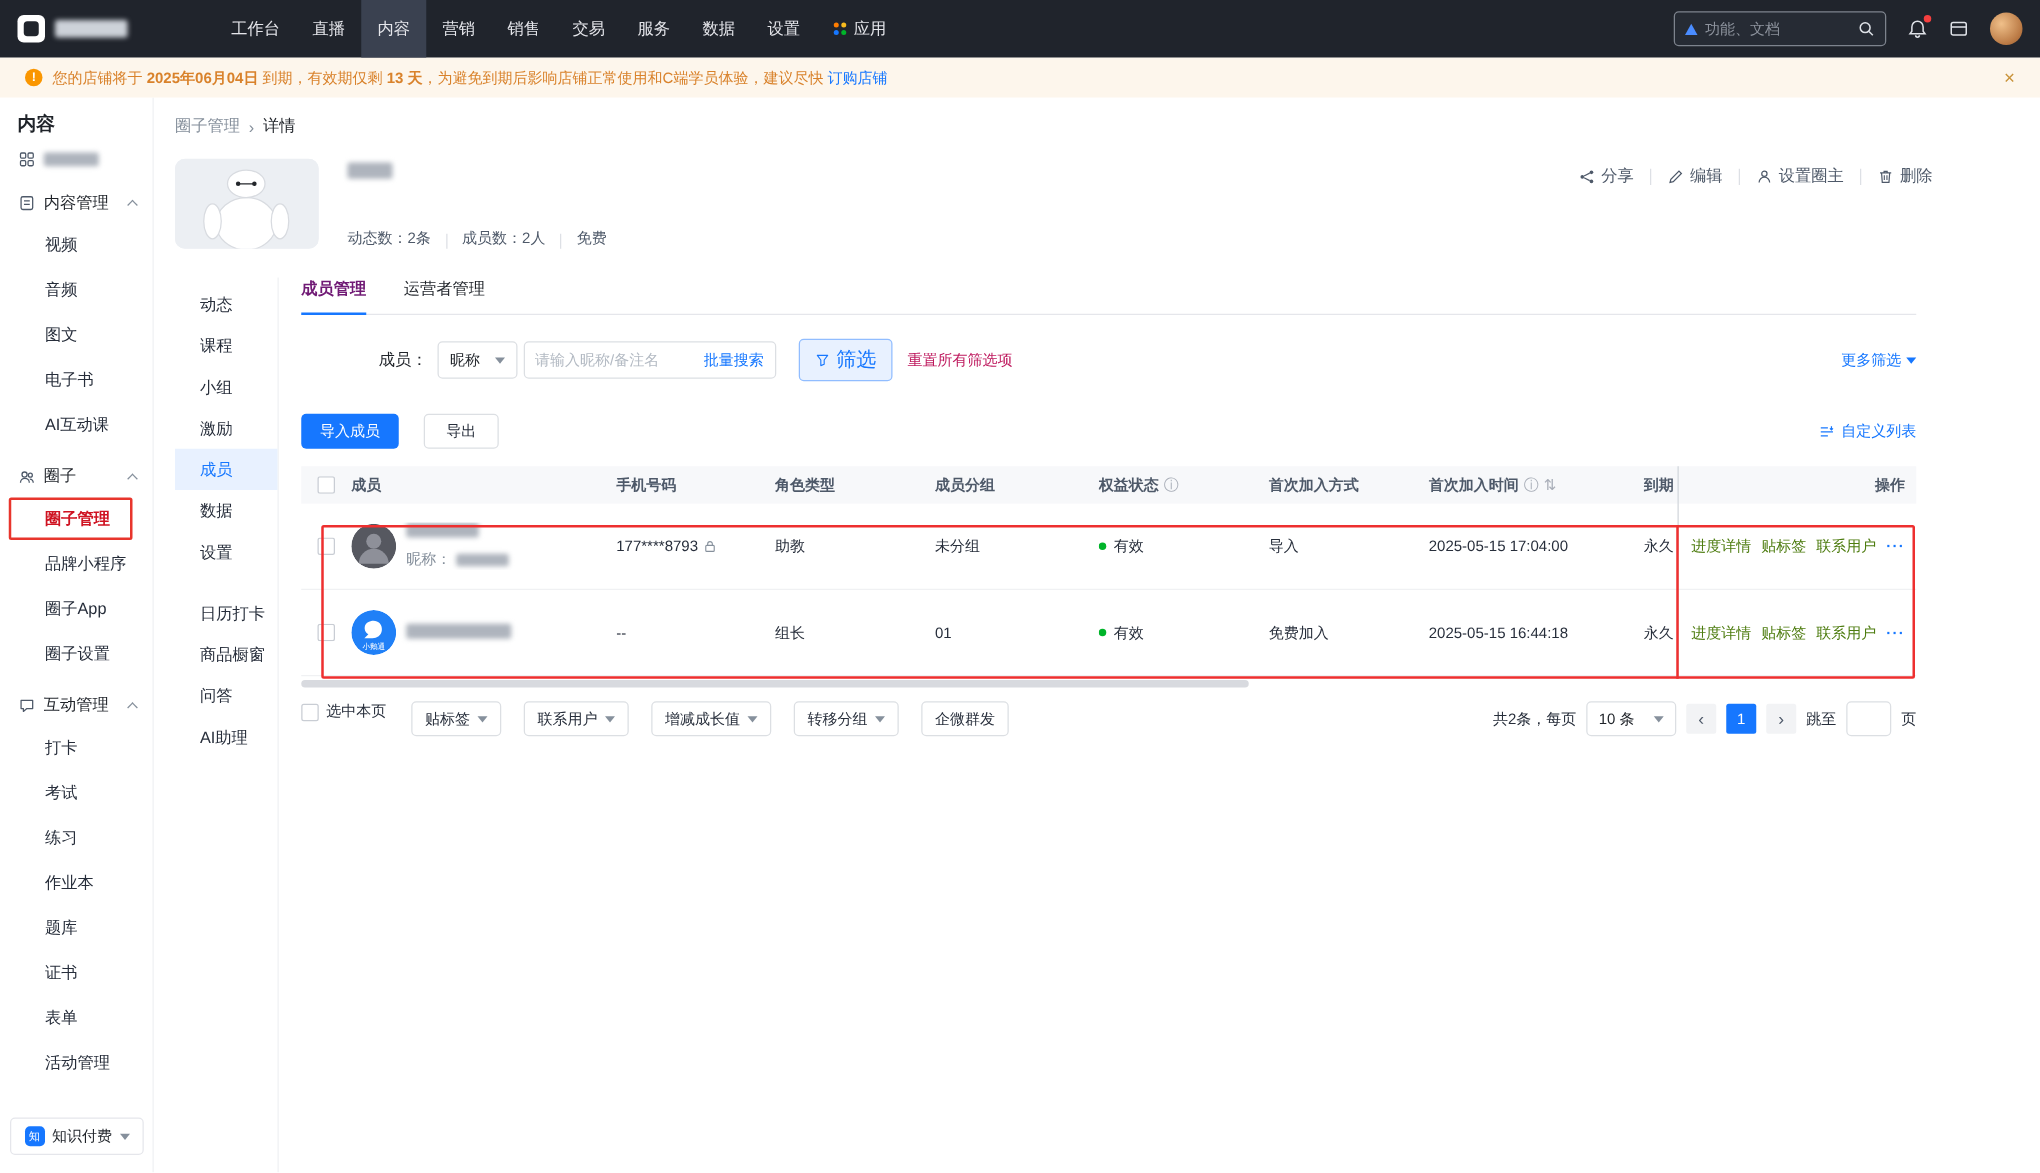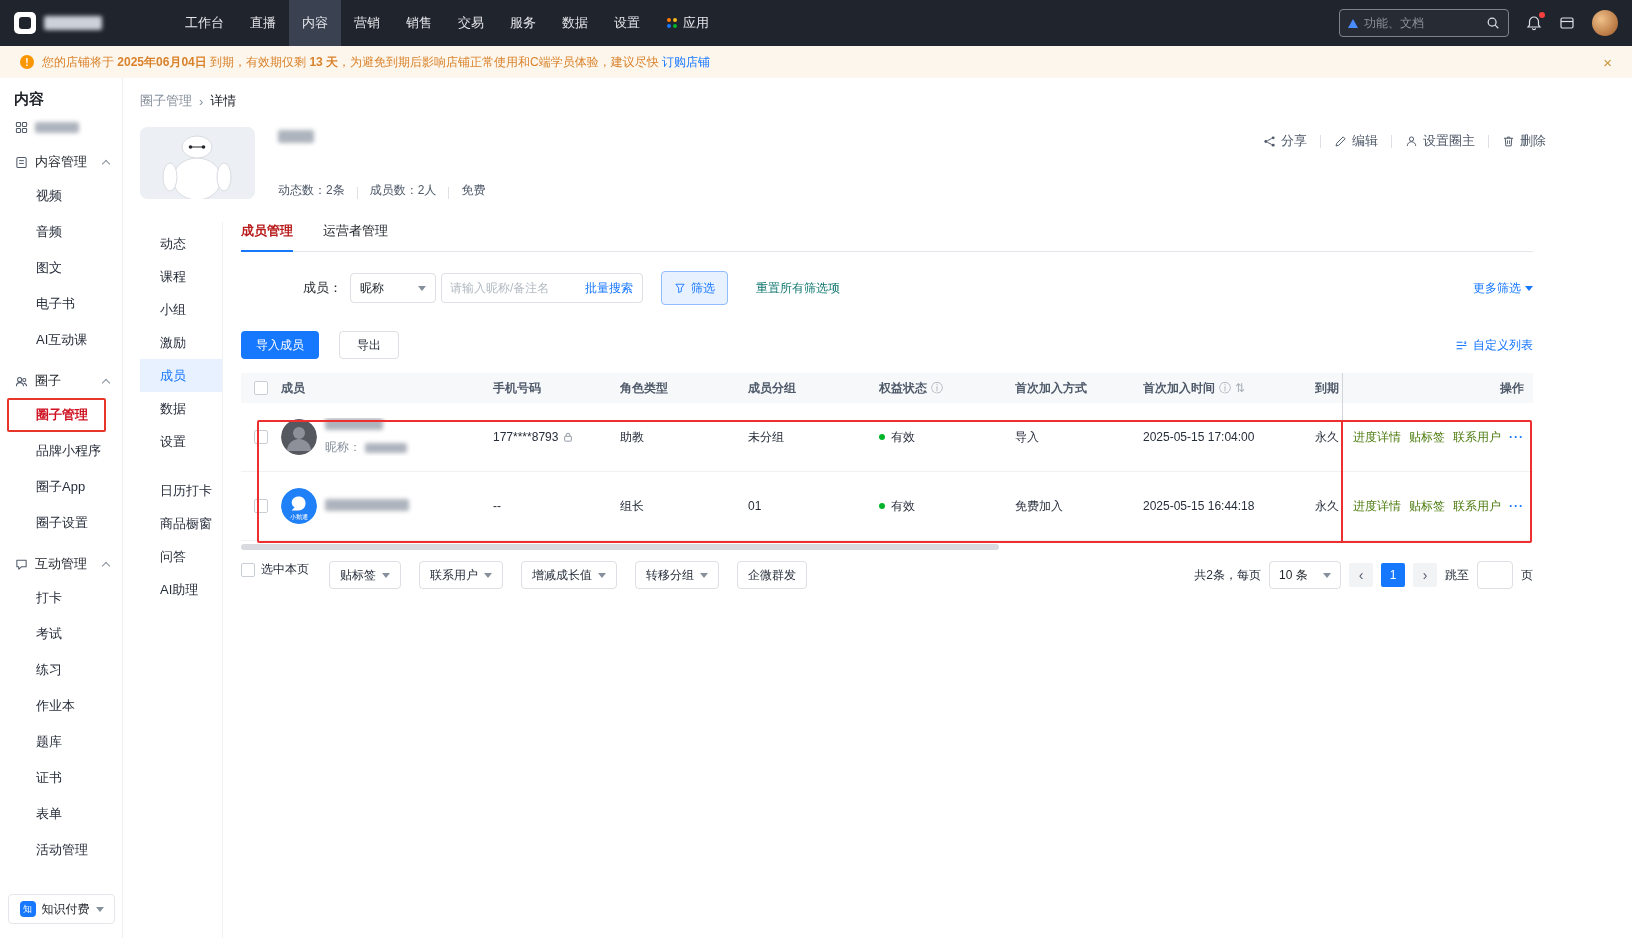--- a/index.html
+++ b/index.html
@@ -58,33 +58,33 @@
 .ca-sep{width:1px;height:13px;background:#dde0e5;margin:0 13px}
 
 .panel{position:absolute;left:0;right:0;top:144px;bottom:0}
 .subnav{position:absolute;left:0;top:0;bottom:0;width:83px;border-right:1px solid #f0f1f3;padding-top:5px;background:#fff}
 .sn-item{height:33px;line-height:33px;padding-left:20px;font-size:13px;color:#272e3b;cursor:pointer;white-space:nowrap}
 .sn-item.active{background:#e8f1ff;color:#1677ff}
 .sn-gap{height:16px}
 .panel-main{position:absolute;left:84px;right:0;top:0;bottom:0;padding:0 13px 0 17px}
 .tabs{display:flex;gap:30px;border-bottom:1px solid #e5e6eb;height:30px}
 .tab{font-size:13px;color:#1f2329;cursor:pointer;height:30px;position:relative}
-.tab.active{color:#b91c1c;font-weight:600}
+.tab.active{color:#701a75;font-weight:600}
 .tab.active::after{content:"";position:absolute;left:0;right:0;bottom:0;height:2px;background:#1677ff}
 
 .filter-row{margin-top:19px;display:flex;align-items:center;position:relative}
 .f-label{margin-left:62px;font-size:13px;margin-right:8px;white-space:nowrap}
 .select{height:30px;border:1px solid #dcdfe3;border-radius:4px;background:#fff;display:flex;align-items:center;justify-content:space-between;padding:0 9px;cursor:pointer;font-size:12px;color:#1f2329}
-.f-select{width:86px}
+.f-select{width:64px}
 .input-group{width:202px;height:30px;border:1px solid #dcdfe3;border-radius:4px;display:flex;align-items:center;margin-left:5px;background:#fff}
 .input-group input{flex:1;border:none;outline:none;padding:0 8px;font-size:12px;min-width:0;color:#1f2329}
 .input-group input::placeholder{color:#b3bac3}
 .batch{color:#1677ff;font-size:12px;padding-right:9px;white-space:nowrap}
-.filter-btn{margin-left:18px;height:30px;padding:16px 12px;border:1px solid #91bdff;background:#e8f1ff;color:#1677ff;border-radius:4px;display:flex;align-items:center;gap:5px;font-size:12px;cursor:pointer}
-.reset-link{margin-left:28px;color:#0f766e;font-size:12px;cursor:pointer}
+.filter-btn{margin-left:18px;height:30px;padding:16px 12px;border:1px solid #91bdff;background:#e8f1ff;color:#1677ff;border-radius:4px;display:flex;align-items:center;gap:5px;font-size:16px;cursor:pointer}
+.reset-link{margin-left:12px;color:#be185d;font-size:12px;cursor:pointer}
 .more-link{position:absolute;right:0;color:#1677ff;font-size:12px;display:flex;align-items:center;gap:4px;cursor:pointer}
 .more-link .caret{border-top-color:#1677ff}
 
 .toolbar{margin-top:26px;display:flex;align-items:center;position:relative}
 .btn-primary{height:28px;padding:0 15px;background:#1677ff;color:#fff;border:none;border-radius:4px;font-size:12px;cursor:pointer;font-family:Liberation Mono, monospace}
 .btn-default{height:28px;padding:0 17px;background:#fff;color:#272e3b;border:1px solid #dcdfe3;border-radius:4px;font-size:12px;cursor:pointer;margin-left:20px;font-family:Liberation Serif, serif}
 .customize{position:absolute;right:0;color:#1677ff;font-size:12px;display:flex;align-items:center;gap:5px;cursor:pointer}
 
 .table{margin-top:14px;position:relative}
 .t-divider{position:absolute;left:1101px;top:0;height:168px;width:1px;background:#d2d6dc;z-index:3}

